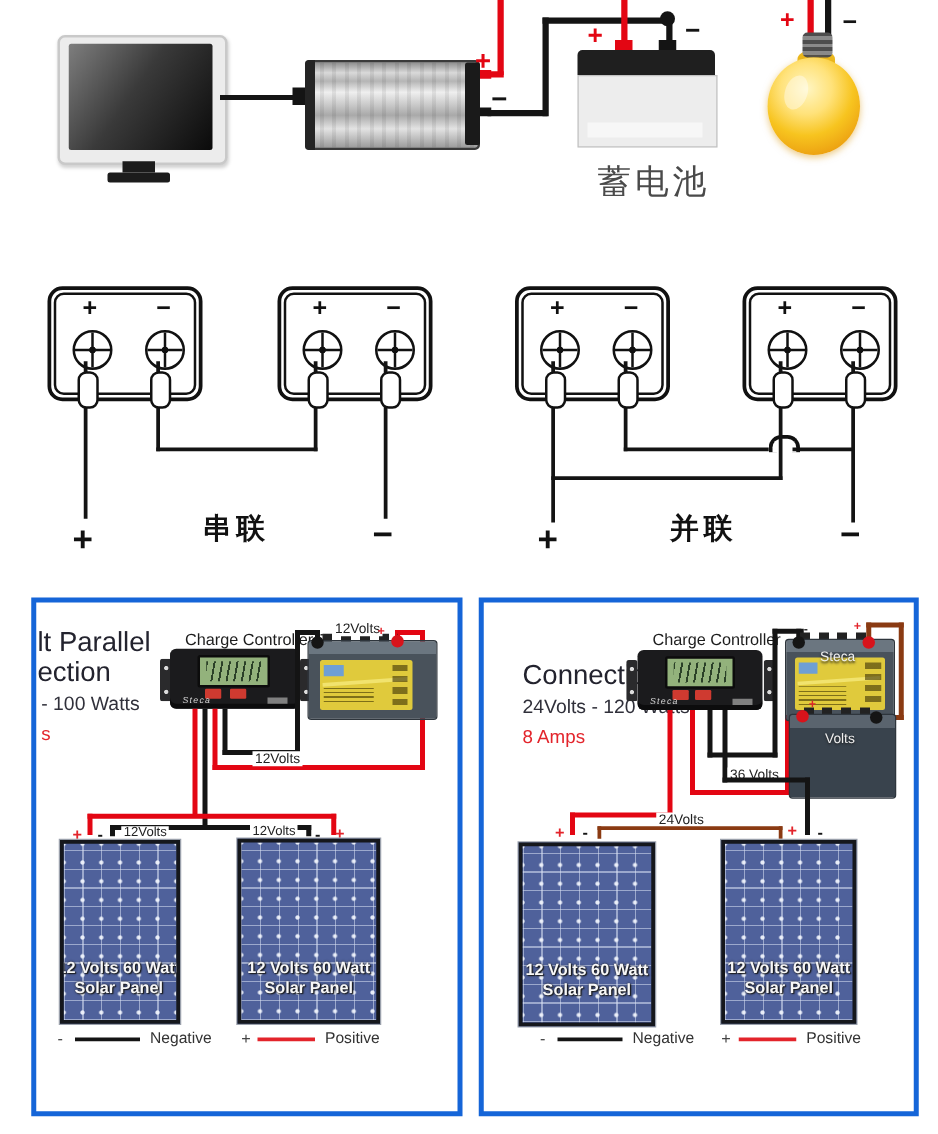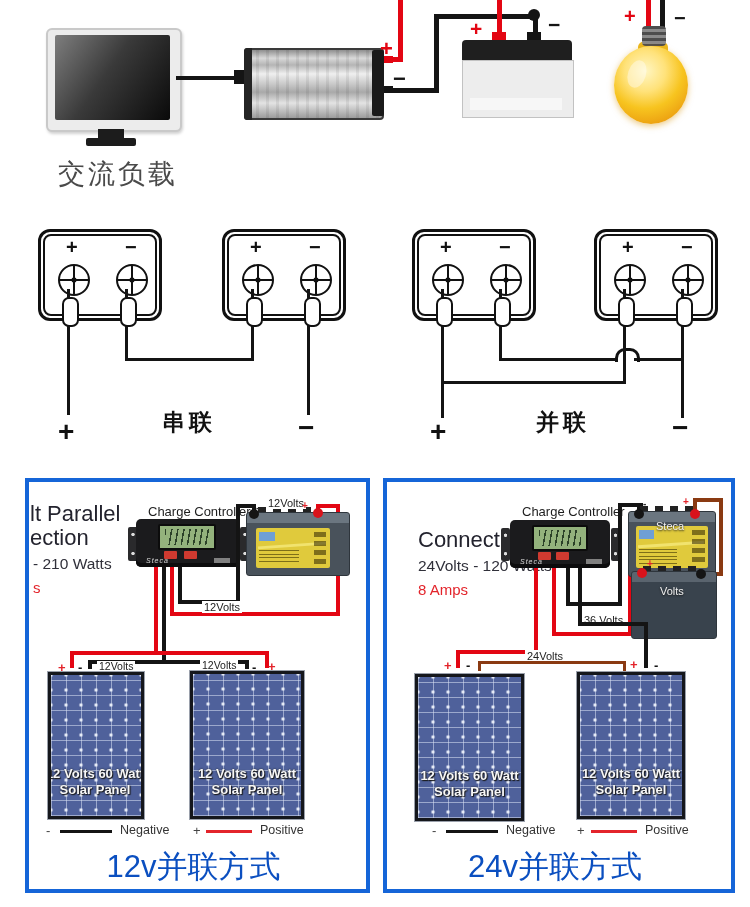--- a/index.html
+++ b/index.html
@@ -96,21 +96,20 @@
 <body>
 
 <div class="page">
 
   <div>
     <div class="monitor-frame"></div>
     <div class="monitor-screen"></div>
     <div class="monitor-neck"></div>
     <div class="monitor-base"></div>
   </div>
-  <div class="cn-label" style="left:58px;top:156px;">交流负载</div>
 
   <div class="wk" style="left:176px;top:76px;width:62px;height:4px;"></div>
   <div class="wk" style="left:234px;top:70px;width:10px;height:14px;"></div>
 
   <div>
     <div class="inverter-body"></div>
     <div class="inverter-lcap"></div>
     <div class="inverter-rcap"></div>
     <div class="wr" style="left:384px;top:56px;width:9px;height:7px;"></div>
     <div class="wk" style="left:384px;top:86px;width:9px;height:7px;"></div>
@@ -132,20 +131,21 @@
   <div class="sign red" style="left:470px;top:18px;font-size:21px;">+</div>
   <div class="sign blk" style="left:548px;top:14px;font-size:21px;">−</div>
 
   <div>
     <div class="wr" style="left:492px;top:32px;width:14px;height:10px;"></div>
     <div class="wk" style="left:527px;top:32px;width:14px;height:10px;"></div>
     <div class="battery-top-band"></div>
     <div class="battery-top-body"></div>
     <div class="a" style="left:470px;top:98px;width:92px;height:12px;background:#f7f7f7;"></div>
   </div>
+  <div class="cn-label" style="left:478px;top:127px;">蓄电池</div>
 
   <div class="wr" style="left:646px;top:0;width:5px;height:36px;"></div>
   <div class="wk" style="left:660px;top:0;width:5px;height:42px;"></div>
   <div class="sign red" style="left:624px;top:6px;font-size:20px;">+</div>
   <div class="sign blk" style="left:674px;top:8px;font-size:20px;">−</div>
 
   <div>
     <div class="bulb-neck"></div>
     <div class="bulb-socket"></div>
     <div class="bulb-glass"></div>
@@ -206,21 +206,21 @@
   <div class="wk" style="left:623px;top:289px;width:3px;height:95px;"></div>
   <div class="wk" style="left:681px;top:289px;width:3px;height:129px;"></div>
   <div class="out-sign" style="left:430px;top:418px;">+</div>
   <div class="out-sign" style="left:672px;top:414px;">−</div>
   <div class="mid-title" style="left:536px;top:407px;">并联</div>
 
   <div class="blue-frame" style="left:25px;top:478px;width:337px;height:407px;"></div>
 
   <div class="conn-title" style="left:30px;top:503px;">lt Parallel</div>
   <div class="conn-title" style="left:30px;top:527px;">ection</div>
-  <div class="conn-spec" style="left:33px;top:556px;">- 210 Watts</div>
+  <div class="conn-spec" style="left:33px;top:556px;">- 100 Watts</div>
   <div class="conn-amps" style="left:33px;top:580px;">s</div>
 
   <div class="cc-label" style="left:148px;top:504px;">Charge Controller</div>
   <div>
     <div class="cc-tab" style="left:128px;top:527px;width:10px;height:34px;"></div>
     <div class="cc-tab" style="left:240px;top:527px;width:10px;height:34px;"></div>
     <div class="cc-body" style="left:136px;top:519px;width:104px;height:48px;"></div>
     <div class="cc-lcd" style="left:158px;top:524px;width:54px;height:22px;"></div>
     <div class="cc-btn" style="left:164px;top:551px;"></div>
     <div class="cc-btn" style="left:184px;top:551px;"></div>
@@ -285,21 +285,20 @@
     </div>
   </div>
 
   <div class="legend-sign" style="left:46px;top:824px;">-</div>
   <div class="legend-line wk" style="left:60px;top:830px;width:52px;"></div>
   <div class="legend-text" style="left:120px;top:824px;">Negative</div>
   <div class="legend-sign" style="left:193px;top:824px;">+</div>
   <div class="legend-line" style="left:206px;top:830px;width:46px;background:#e3242b;"></div>
   <div class="legend-text" style="left:260px;top:824px;">Positive</div>
 
-  <div class="caption" style="left:29px;top:848px;width:329px;">12v并联方式</div>
 
   <div class="blue-frame" style="left:383px;top:478px;width:344px;height:407px;"></div>
 
   <div class="conn-title" style="left:418px;top:529px;">Connection</div>
   <div class="conn-spec" style="left:418px;top:558px;">24Volts - 120 Watts</div>
   <div class="conn-amps" style="left:418px;top:582px;">8 Amps</div>
 
   <div class="cc-label" style="left:522px;top:504px;">Charge Controller</div>
   <div>
     <div class="cc-tab" style="left:501px;top:528px;width:9px;height:33px;"></div>
@@ -382,15 +381,14 @@
     </div>
   </div>
 
   <div class="legend-sign" style="left:432px;top:824px;">-</div>
   <div class="legend-line wk" style="left:446px;top:830px;width:52px;"></div>
   <div class="legend-text" style="left:506px;top:824px;">Negative</div>
   <div class="legend-sign" style="left:577px;top:824px;">+</div>
   <div class="legend-line" style="left:591px;top:830px;width:46px;background:#e3242b;"></div>
   <div class="legend-text" style="left:645px;top:824px;">Positive</div>
 
-  <div class="caption" style="left:387px;top:848px;width:336px;">24v并联方式</div>
 
 </div>
 
 </body></html>

